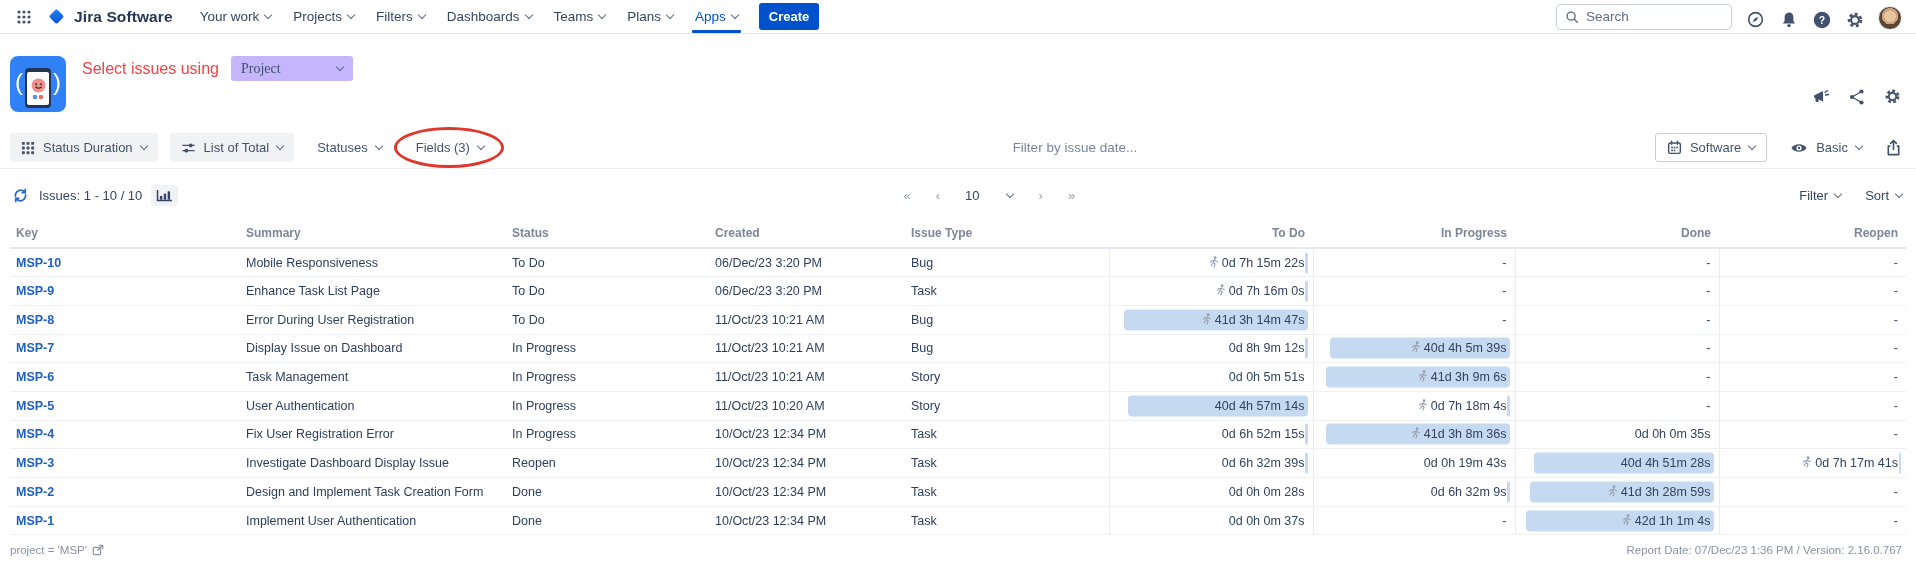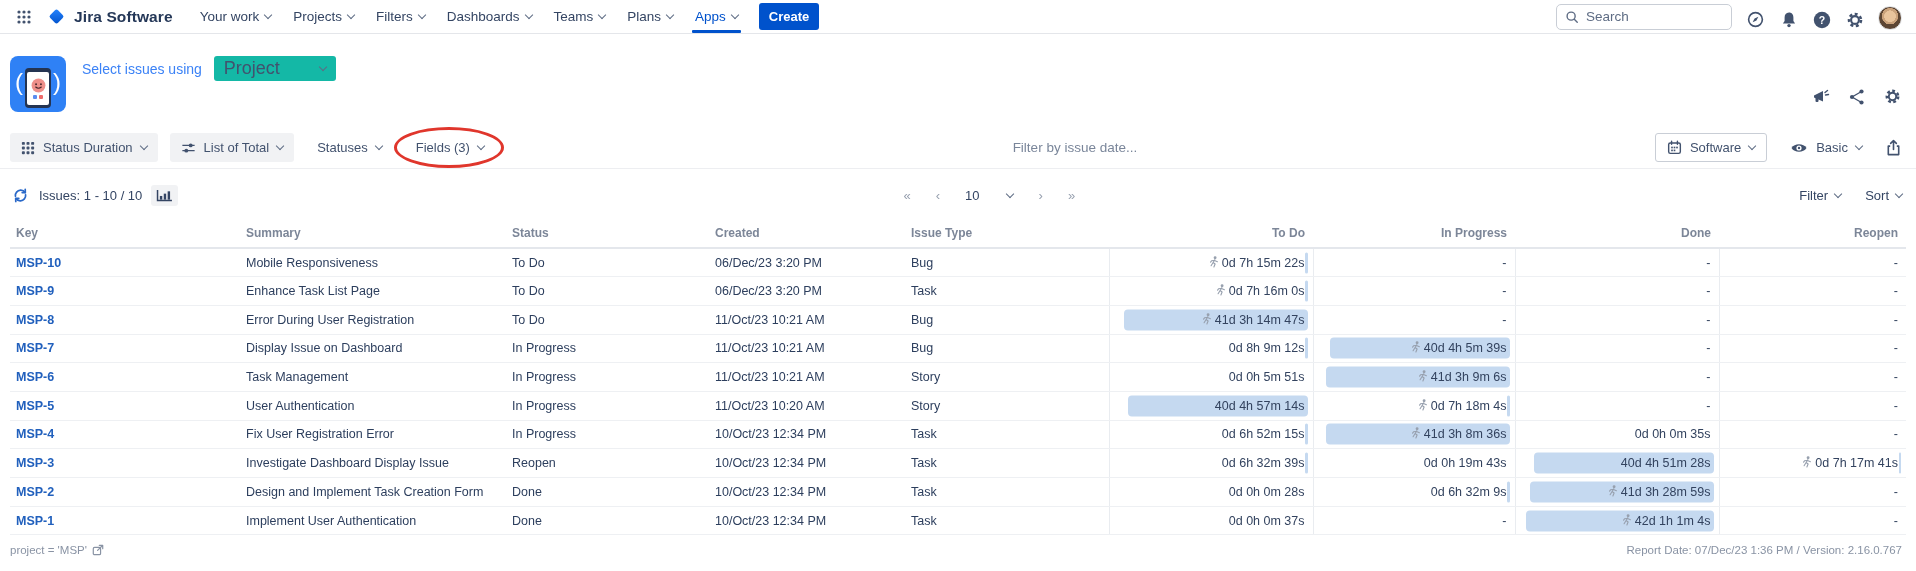--- a/index.html
+++ b/index.html
@@ -42,23 +42,23 @@
   .paren { color:#fff; font-size:24px; font-weight:400; line-height:1; position:absolute; top:14px; }
   .paren.l { left:5px; } .paren.r { right:5px; }
   .phone { width:26px; height:40px; background:#243452; border-radius:4px; padding:4px 2px 3px 2px; margin-top:8px; }
   .screen { background:#fff; border-radius:2px; height:100%; display:flex; flex-direction:column;
     align-items:center; justify-content:center; gap:2px; }
   .squares { display:flex; gap:2px; }
   .sq { width:4px; height:4px; border-radius:1px; }
   .sq1 { background:#5b8def; } .sq2 { background:#ee6b6b; }
   .app-fields { margin-left:16px; display:flex; flex-direction:column; gap:6px; }
   .row-line { display:flex; align-items:center; gap:12px; }
-  .select-label { font-size:14px; color:#3b82f6; }
-  .dd { background:#14b8a6; border-radius:3px; height:25px; display:flex; align-items:center;
-    justify-content:space-between; font-size:18px; color:#42526e; padding:0 10px; cursor:pointer; }
+  .select-label { font-size:16px; color:#ef4444; }
+  .dd { background:#c4b5fd; border-radius:3px; height:25px; display:flex; align-items:center;
+    justify-content:space-between; font-size:14px; color:#42526e; padding:0 10px; cursor:pointer;font-family:Liberation Serif, serif; }
   .dd-mode { width:122px; }
   .dd-project { width:340px; }
   .app-header-icons { margin-left:auto; align-self:flex-end; display:flex; align-items:center;
     gap:17px; padding-bottom:6px; }
 
   
   .toolbar { display:flex; align-items:center; margin-top:21px; padding:0 14px 6px 10px;
     border-bottom:1px solid #edeef1; }
   .tb-btn { display:flex; align-items:center; gap:8px; height:29px; padding:0 11px;
     font-size:13px; color:#42526e; border-radius:3px; cursor:pointer; white-space:nowrap; }

